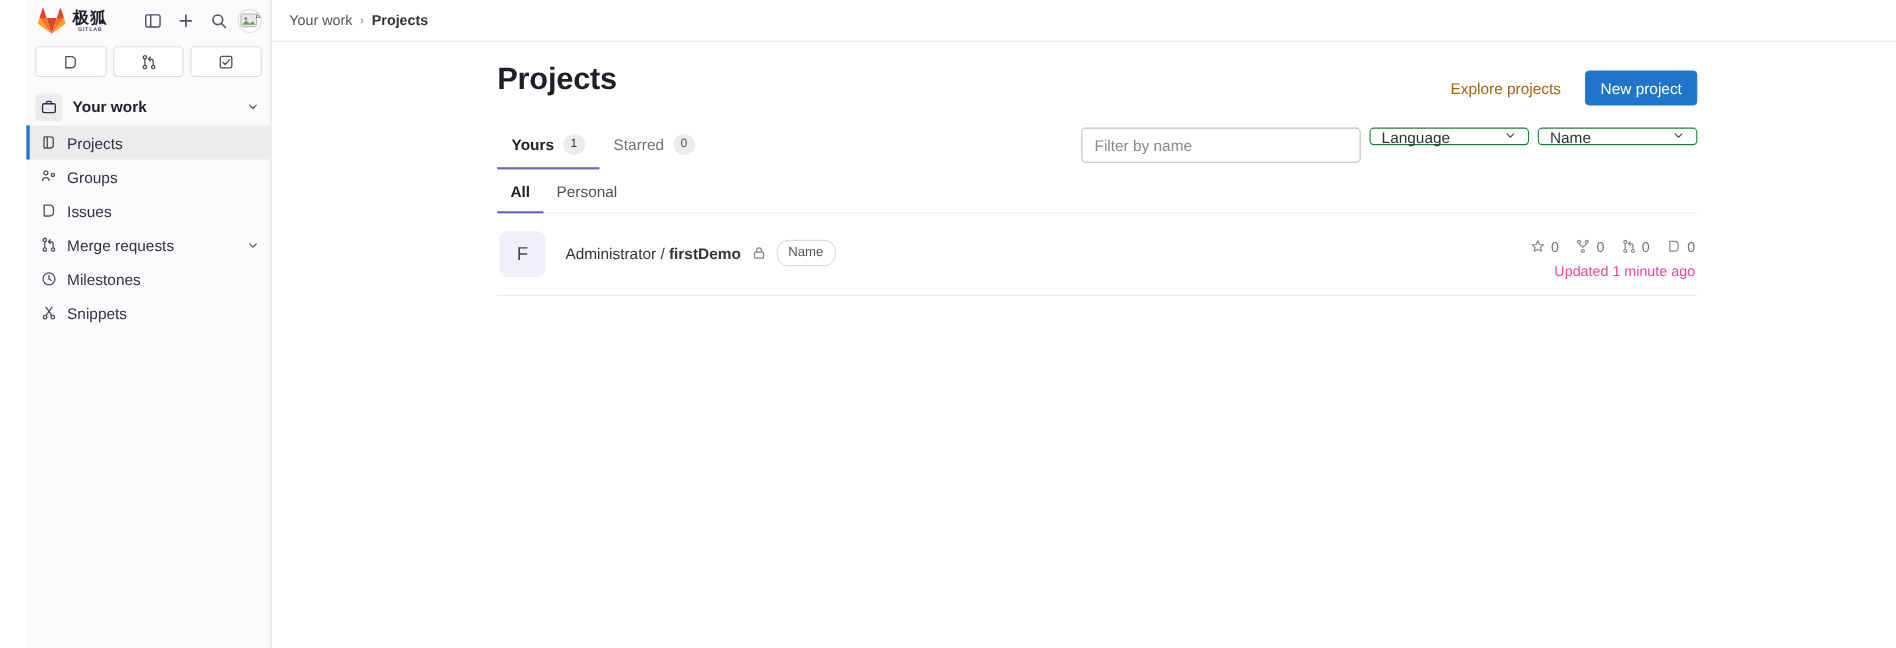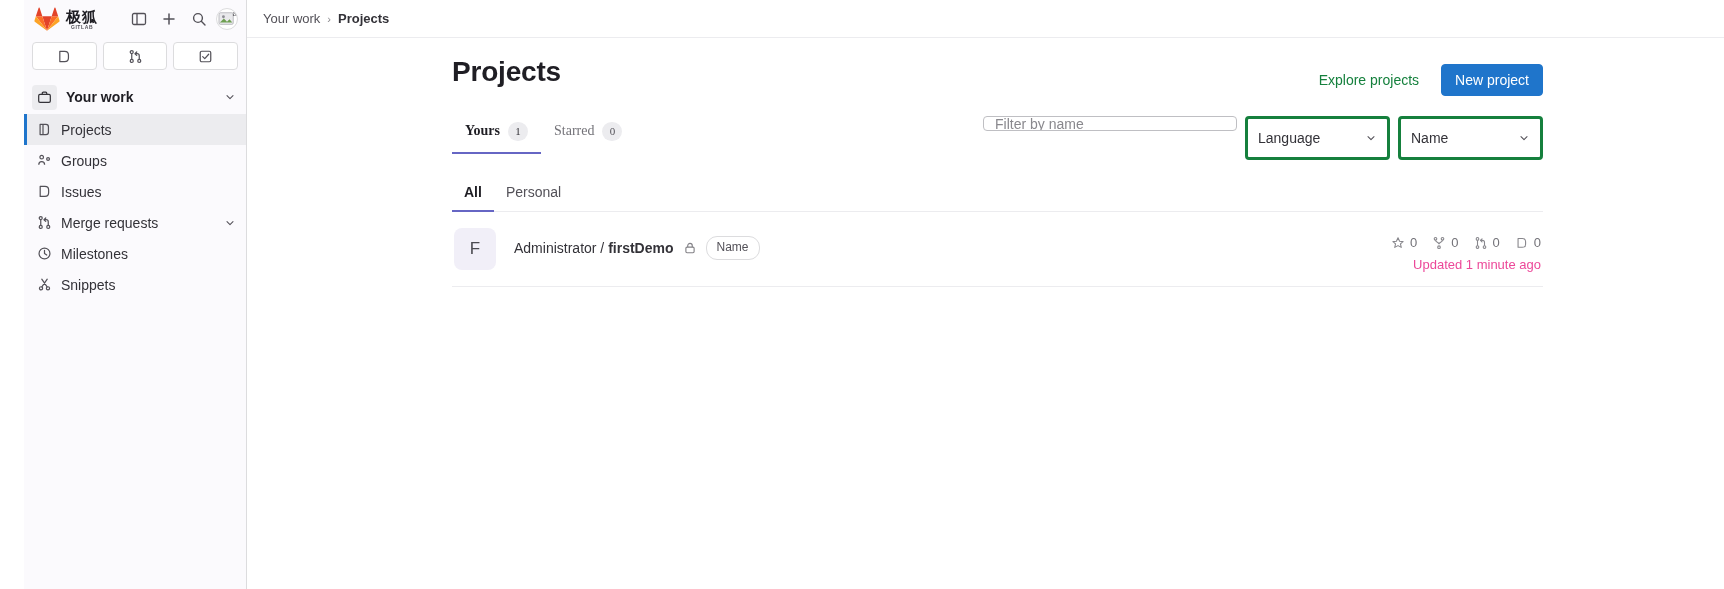--- a/index.html
+++ b/index.html
@@ -91,67 +91,67 @@
 
   .page-head {
     display: flex; align-items: center; justify-content: flex-end;
     padding-top: 22px; gap: 18px; position: relative; height: 62px;
   }
   .page-title {
     font-size: 28px; font-weight: 600; color: #1f1e24;
     position: absolute; left: 0; top: 18px; letter-spacing: -.2px;
   }
   .link-btn {
-    font-size: 14px; color: #15803d; cursor: pointer; background: none;
+    font-size: 14px; color: #a16207; cursor: pointer; background: none;
     border: none; font-family: inherit; padding: 6px 4px;
   }
   .primary-btn {
     background: #1f75cb; color: #fff; border: 1px solid #1f75cb;
     border-radius: 4px; font-size: 14px; font-weight: 400;
     padding: 7px 13px; cursor: pointer; font-family: inherit;
     white-space: nowrap;
   }
 
   .tabs-row {
     display: flex; align-items: flex-start; justify-content: space-between;
     margin-top: 14px; gap: 16px;
   }
   .tabs { display: flex; gap: 0; }
   .tab {
     display: flex; align-items: center; gap: 8px;
     padding: 8px 13px 11px 13px; cursor: pointer;
     font-size: 14px; color: #737278; border-bottom: 2px solid transparent;
-    position: relative; top: 0; font-family: Liberation Serif, serif;
+    position: relative; top: 0;
   }
   .tab.active { color: #1f1e24; font-weight: 700; border-bottom-color: #6666c4; }
   .tab-count {
     background: #ececef; color: #535158; border-radius: 10px;
     font-size: 11px; font-weight: 400; padding: 2px 7px; min-width: 20px;
     text-align: center; line-height: 1.35;
   }
   .tab.active .tab-count { color: #333238; }
 
   .filters { display: flex; gap: 8px; align-items: flex-start; padding-top: 2px; }
   .filter-input {
-    width: 254px; height: 15px; border: 1px solid #bfbfc3; border-radius: 4px;
+    width: 254px; height: 32px; border: 1px solid #bfbfc3; border-radius: 4px;
     padding: 0 11px; font-size: 14px; font-family: inherit; color: #6d28d9;
     background: #fff; outline: none;
   }
   .filter-input::placeholder { color: #89888d; }
   .select-btn {
-    width: 145px; height: 44px; border: 3px solid #15803d; border-radius: 4px;
-    background: #fff; display: flex; align-items: center; justify-content: space-between;
+    width: 145px; height: 16px; border: 1px solid #15803d; border-radius: 4px;
+    background: #fff; display: flex; justify-content: space-between;
     padding: 0 10px; font-size: 14px; color: #333238; cursor: pointer;
     font-family: inherit;
   }
 
   .subtabs-wrap { border-bottom: 1px solid #ececef; margin-top: -1px; }
   .subtabs { display: flex; gap: 0; }
   .subtab {
-    padding: 25px 12px 10px 12px; font-size: 14px; color: #535158;
+    padding: 13px 12px 10px 12px; font-size: 14px; color: #535158;
     cursor: pointer; border-bottom: 2px solid transparent; margin-bottom: -1px;
   }
   .subtab.active { color: #1f1e24; font-weight: 700; border-bottom-color: #6666c4; }
 
   
   .project-list { border-bottom: 1px solid #ececef; }
   .project-row {
     display: flex; align-items: flex-start; gap: 18px;
     padding: 16px 2px 14px 2px;
   }

